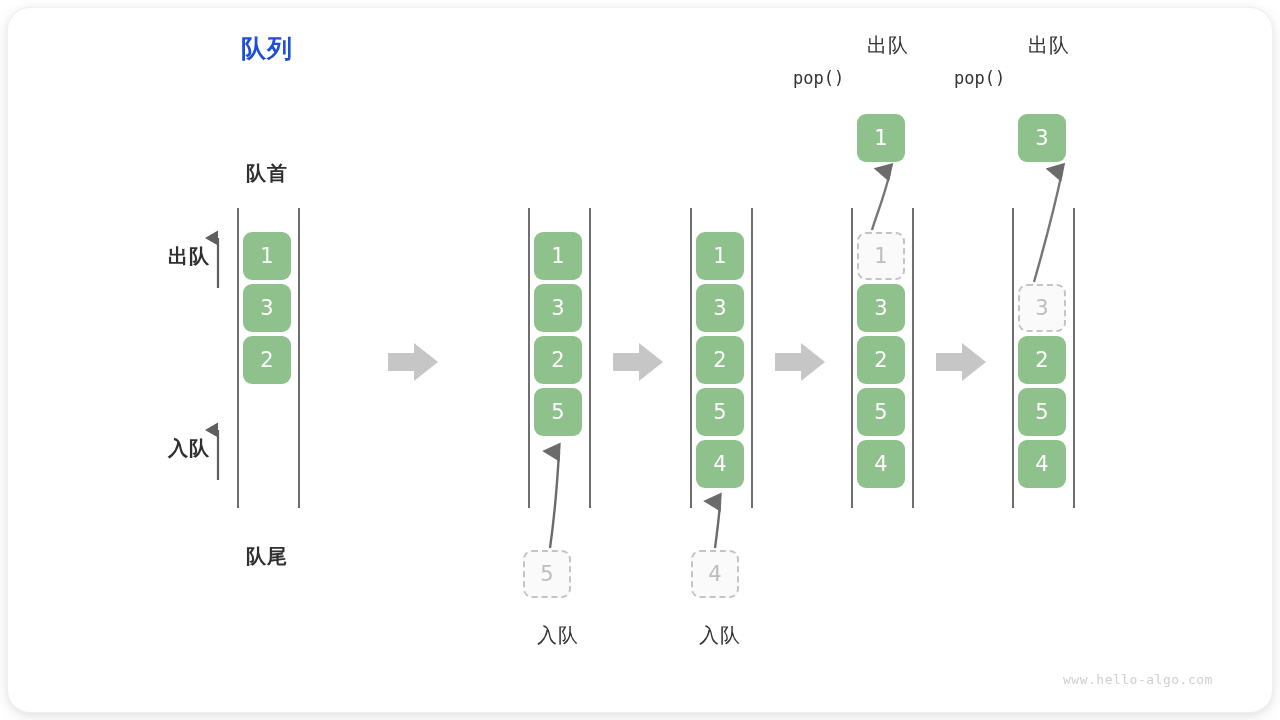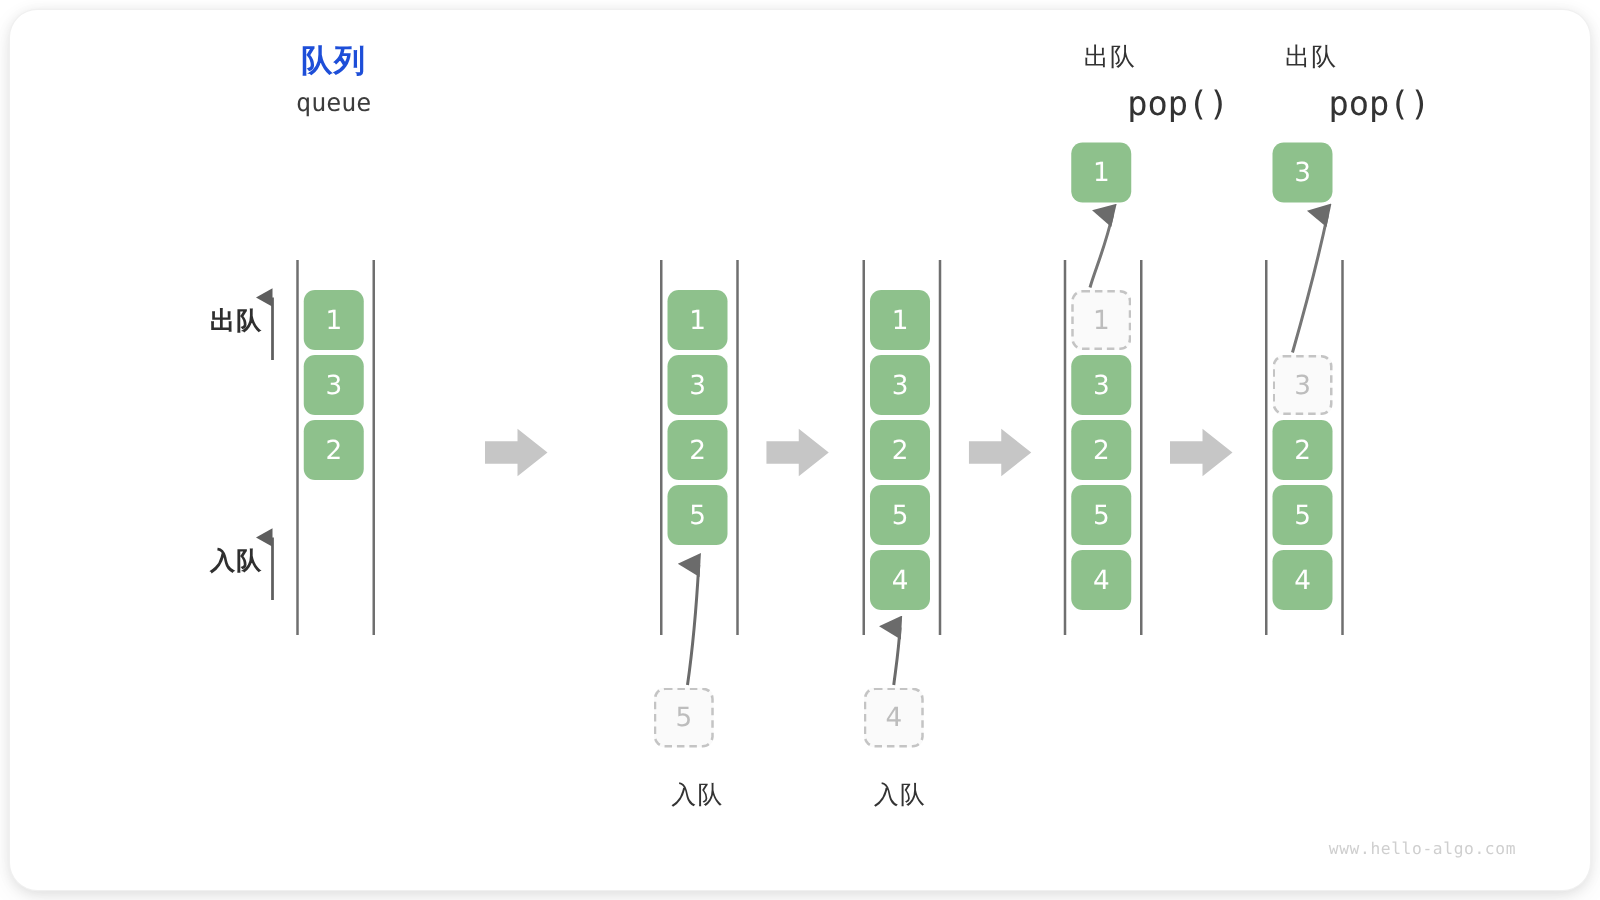--- a/index.html
+++ b/index.html
@@ -48,23 +48,23 @@
     text-align: center;
     letter-spacing: 1px;
   }
   .t-op-cn {
     font-size: 20px;
     color: #333333;
     text-align: center;
     letter-spacing: 1px;
   }
   .t-op-code {
-    font-size: 27px;
+    font-size: 17px;
     color: #333333;
-    text-align: right;
+    text-align: left;
     font-family: "DejaVu Sans Mono", "Liberation Mono", monospace;
   }
   .t-op-code .num { color: #4e9b5d; font-weight: bold; }
   .t-watermark {
     font-size: 13px;
     color: #cfcfcf;
     font-family: "DejaVu Sans Mono", "Liberation Mono", monospace;
     letter-spacing: 0.5px;
   }
 
@@ -103,22 +103,23 @@
   
   .ovl { position: absolute; pointer-events: none; }
 </style>
 </head>
 <body>
 
 <div id="stage">
   <div id="card"></div>
 
   <div class="lay t-title-cn" style="left:167px; top:32px; width:200px;">队列</div>
-  <div class="lay t-title-en" style="left:167px; top:70px; width:200px;">queue</div>
-
+
+  <div class="lay t-bold-cn" style="left:167px; top:160px; width:200px;">队首</div>
+  <div class="lay t-bold-cn" style="left:167px; top:543px; width:200px;">队尾</div>
 
   <div class="lay t-bold-cn" style="left:140px; top:243px; width:70px; text-align:right;">出队</div>
   <div class="lay t-bold-cn" style="left:140px; top:435px; width:70px; text-align:right;">入队</div>
 
   <svg class="ovl" style="left:204px; top:228px;" width="28" height="62">
     <defs>
       <marker id="mk-up" markerWidth="7" markerHeight="7" refX="3.4" refY="6" orient="auto">
         <path d="M0,6 L3.4,0 L6.8,6 Z" fill="#5e5e5e"></path>
       </marker>
     </defs>

